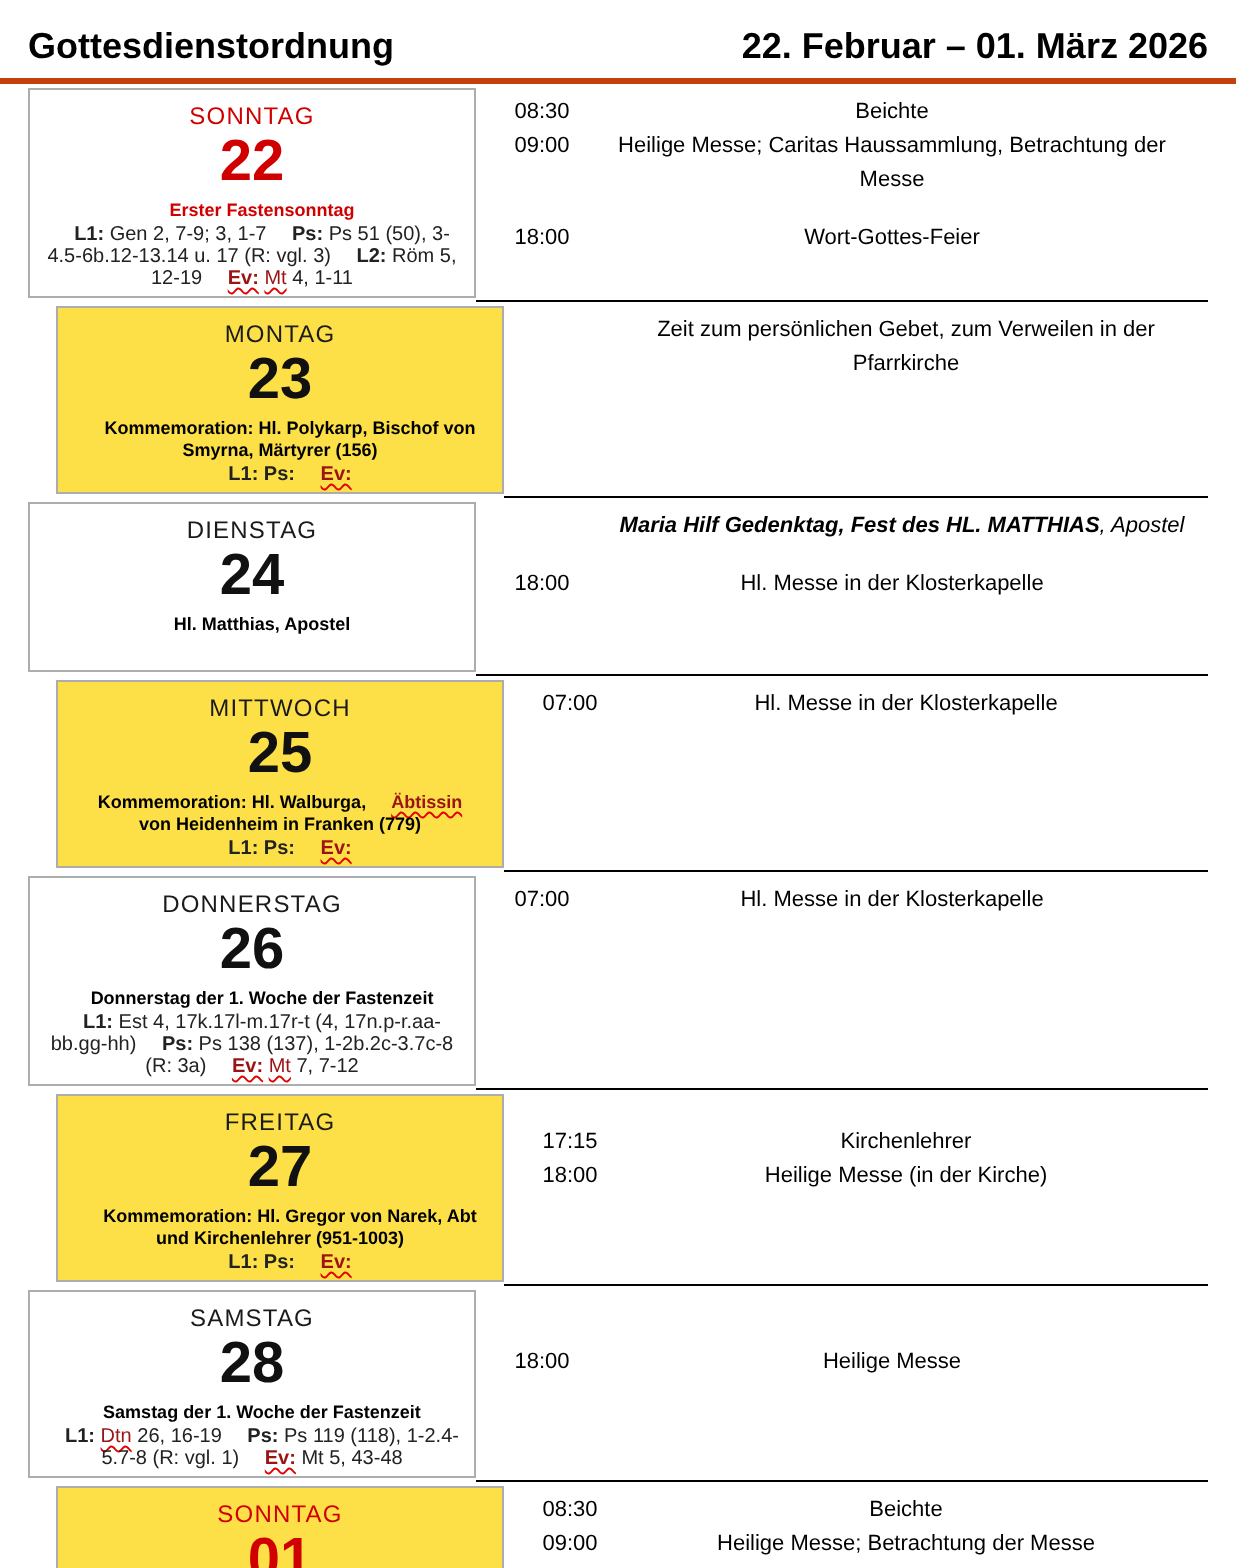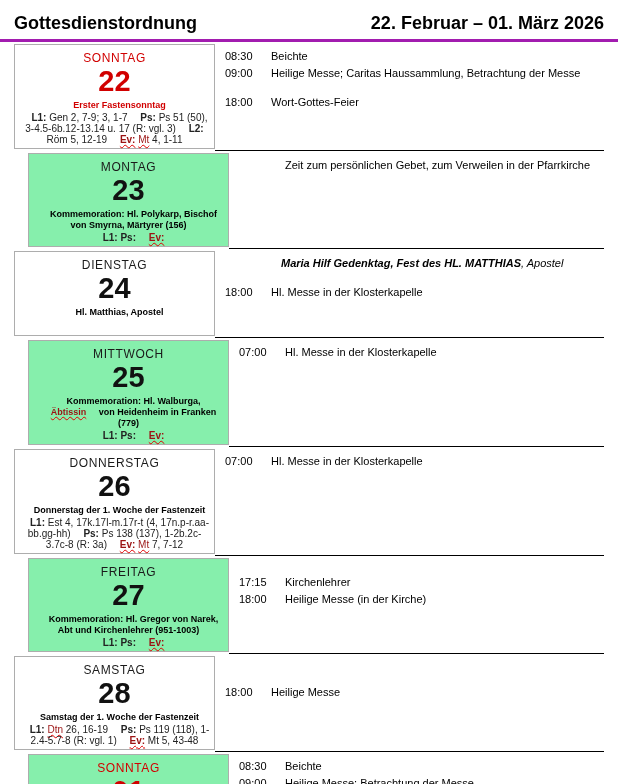--- a/index.html
+++ b/index.html
@@ -4,43 +4,43 @@
 <style>
   html,body{margin:0;padding:0;}
   body{
     width:618px;height:784px;background:#ffffff;color:#000;
     font-family:"Liberation Sans", sans-serif;
     -webkit-font-smoothing:antialiased;
   }
   .page{width:618px;height:784px;overflow:hidden;}
   .header{
     display:flex;justify-content:space-between;
-    padding:13px 14px 5px 14px;border-bottom:3px solid #a21caf;
+    padding:13px 14px 5px 14px;border-bottom:3px solid #c2410c;
   }
   .header .title,.header .daterange{
     font-size:18px;font-weight:bold;white-space:nowrap;
   }
   .block{display:flex;}
   .daycell{
-    box-sizing:border-box;width:201px;margin:2px 0 2px 14px;
+    box-sizing:border-box;width:224px;margin:2px 0 2px 14px;
     border:1px solid #adadad;background:#ffffff;
     text-align:center;padding:6px 4px 3px 4px;
   }
-  .daycell.shaded{background:#86efac;margin-left:28px;}
+  .daycell.shaded{background:#fde047;margin-left:28px;}
   .dayname{font-size:12px;letter-spacing:0.6px;color:#1a1a1a;line-height:14px;}
   .daynum{font-size:29px;font-weight:bold;line-height:32px;color:#111;}
   .feast{font-size:9px;font-weight:bold;margin-top:3px;line-height:11px;}
   .lections{font-size:10px;line-height:11px;margin-top:1px;color:#222;}
   .sunday .dayname,.sunday .daynum,.sunday .feast{color:#d10000;}
   .rightcol{
     box-sizing:border-box;flex:1;margin-right:14px;
     border-bottom:1px solid #000;min-height:89px;
     padding:6px 0 4px 10px;
   }
-  .row{display:flex;font-size:11px;line-height:17px;}
+  .row{display:flex;font-size:11px;line-height:17px;text-align:center;}
   .time{width:46px;flex-shrink:0;}
   .desc{flex:1;padding-right:6px;}
   .spacer{height:12px;}
   .sq{
     color:#9b1313;
     text-decoration:underline;
     text-decoration-style:wavy;
     text-decoration-color:#e00000;
     text-decoration-thickness:1px;
     text-underline-offset:1px;

